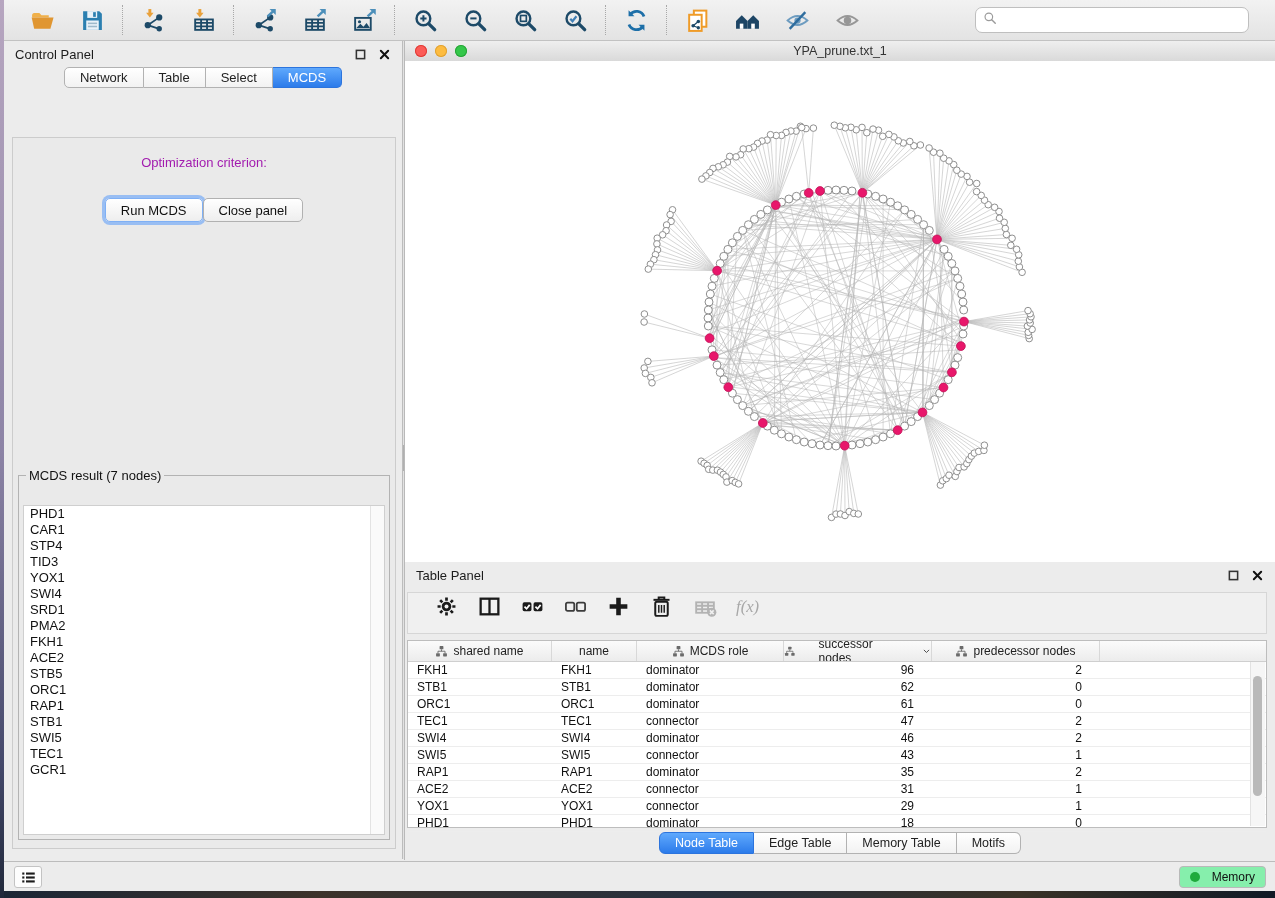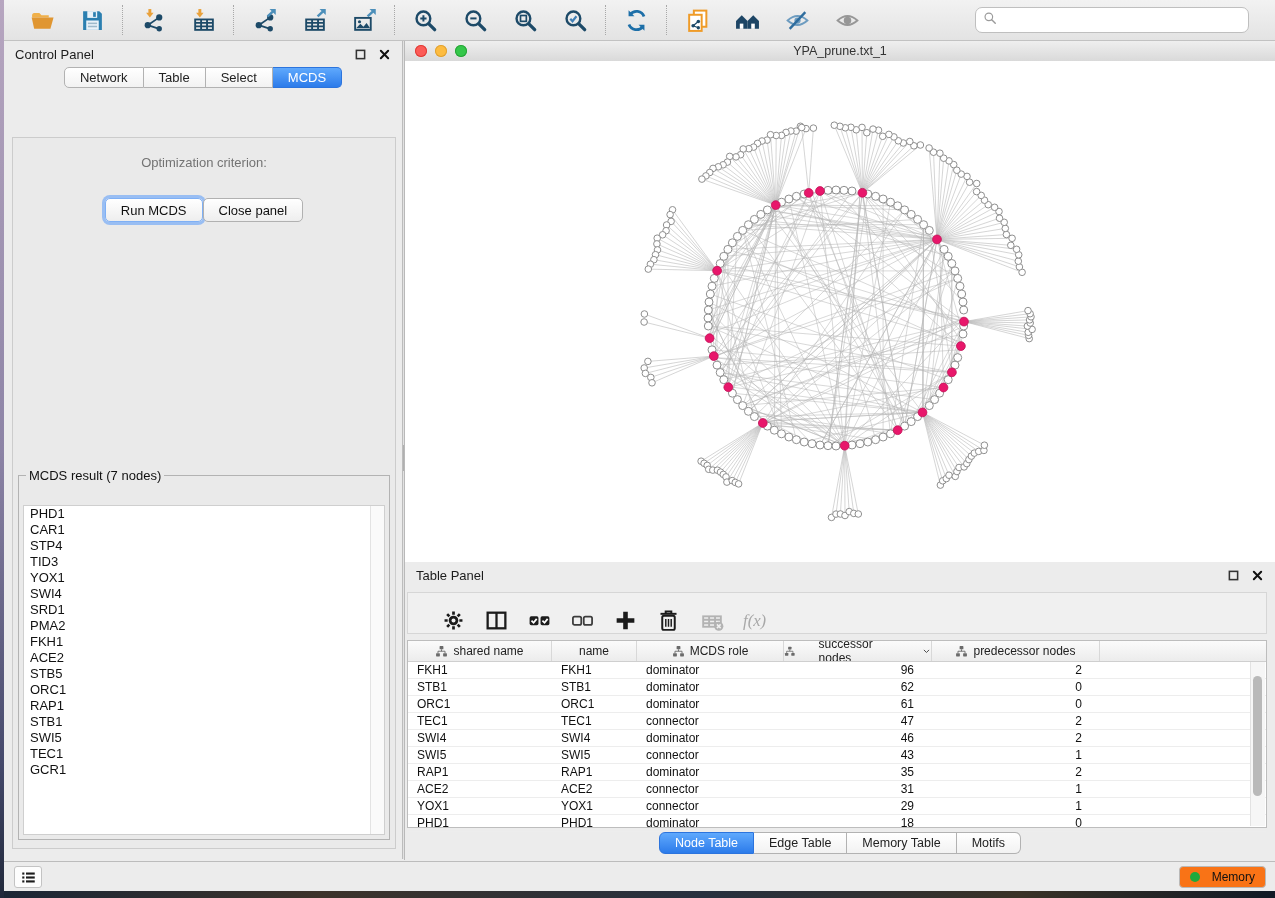--- a/index.html
+++ b/index.html
@@ -29,21 +29,21 @@
   .win-btns{margin-left:auto;display:flex;gap:11px;align-items:center;}
   .win-btn{background:none;border:none;padding:0;width:13px;height:13px;display:flex;align-items:center;justify-content:center;}
   .seg-row{display:flex;justify-content:center;}
   .seg-tab{height:21px;padding:0 15px;background:linear-gradient(#ffffff,#f2f2f2);border:1px solid #b2b2b2;
       border-left:none;font-size:13px;color:#222;display:flex;align-items:center;cursor:default;}
   .seg-tab:first-child{border-left:1px solid #b2b2b2;border-radius:5px 0 0 5px;}
   .seg-tab:last-child{border-radius:0 5px 5px 0;}
   .seg-tab.selected{background:linear-gradient(#5fa9fd,#2c7bea);border-color:#2c74dd;color:#fff;}
   #cp-body{position:absolute;left:8px;right:6px;top:96px;bottom:10px;background:#eaeaea;
       border:1px solid #cccccc;}
-  #opt-label{text-align:center;font-size:13px;margin-top:17px;color:#737373;}
+  #opt-label{text-align:center;font-size:13px;margin-top:17px;color:#a21caf;}
   #criterion-select{margin:9px auto 0;width:314px;height:23px;background:#fff;border:1px solid #b6b6b6;
       border-radius:5px;display:flex;align-items:center;font-size:13px;padding-left:9px;box-sizing:border-box;color:#111;}
   .stepper{margin-left:auto;margin-right:1px;width:21px;height:21px;border-radius:4px;
       background:linear-gradient(#61a7fc,#2e77ef);display:flex;flex-direction:column;align-items:center;justify-content:center;gap:1px;}
   .stepper i{width:0;height:0;border-left:4px solid transparent;border-right:4px solid transparent;}
   .stepper .up{border-bottom:5px solid #fff;}
   .stepper .dn{border-top:5px solid #fff;}
   #cp-buttons{display:flex;justify-content:center;margin-top:28px;}
   .mac-btn{height:24px;padding:0 15px;background:linear-gradient(#ffffff,#eeeeee);border:1px solid #b1b1b1;
       border-radius:5px;font-size:13px;color:#111;cursor:default;}
@@ -70,21 +70,21 @@
   .light{width:12px;height:12px;border-radius:50%;border:none;padding:0;}
   .light.red{background:#fc5b57;box-shadow:inset 0 0 0 1px #de3c36;}
   .light.yellow{background:#fdbc40;box-shadow:inset 0 0 0 1px #dfa133;}
   .light.green{background:#34c74a;box-shadow:inset 0 0 0 1px #28a338;}
   #net-canvas{position:absolute;left:0;top:20px;right:0;bottom:0;background:#fff;}
 
   
   #table-panel{position:absolute;left:400px;top:562px;width:871px;height:298px;background:#ececec;
       border-left:1px solid #b9b9b9;box-sizing:border-box;}
   #tbl-toolbar{position:absolute;left:2px;right:8px;top:30px;height:42px;background:#f0f0f0;
-      border:1px solid #d6d6d6;display:flex;align-items:flex-end;gap:17px;padding-left:32px;box-sizing:border-box;}
+      border:1px solid #d6d6d6;display:flex;align-items:flex-start;gap:17px;padding-left:25px;box-sizing:border-box;}
   .tt-btn{width:26px;height:26px;background:none;border:none;padding:0;display:flex;align-items:center;justify-content:center;}
   #node-table{position:absolute;left:2px;right:8px;top:78px;height:188px;background:#fff;
       border:1px solid #bdbdbd;box-sizing:border-box;}
   #tbl-header{display:flex;height:20px;background:linear-gradient(#fbfbfb,#ececec);border-bottom:1px solid #cfcfcf;}
   .th{display:flex;align-items:center;justify-content:center;gap:5px;font-size:12px;color:#222;
       border-right:1px solid #d8d8d8;box-sizing:border-box;overflow:hidden;}
   .tr{display:flex;height:16px;align-items:center;border-bottom:1px solid #ededed;}
   .td{font-size:12px;color:#111;box-sizing:border-box;overflow:hidden;white-space:nowrap;}
   .td.left{padding-left:9px;text-align:left;}
   .td.right{padding-right:18px;text-align:right;}
@@ -93,21 +93,21 @@
   #tbl-tabs{position:absolute;left:0;right:0;bottom:6px;display:flex;justify-content:center;}
   #tbl-tabs .seg-tab{height:22px;font-size:12.5px;border-radius:0;}
   #tbl-tabs .seg-tab:first-child{border-radius:6px 0 0 6px;}
   #tbl-tabs .seg-tab:last-child{border-radius:0 6px 6px 0;}
 
   
   #status-bar{position:absolute;left:0;top:861px;width:100%;height:30px;background:#ececec;
       border-top:1px solid #bcbcbc;box-sizing:border-box;}
   #panel-menu-button{position:absolute;left:10px;top:4px;width:28px;height:22px;background:#fdfdfd;
       border:1px solid #c3c3c3;border-radius:3px;display:flex;align-items:center;justify-content:center;padding:0;}
-  #memory-button{position:absolute;right:9px;top:4px;height:22px;background:#f97316;border:1px solid #b9b9b9;
+  #memory-button{position:absolute;right:9px;top:4px;height:22px;background:#86efac;border:1px solid #b9b9b9;
       border-radius:4px;display:flex;align-items:center;gap:12px;padding:0 10px;font-size:12px;color:#111;}
   #memory-dot{width:10px;height:10px;border-radius:50%;}
 </style>
 </head>
 <body>
 
 <div id="wall-left"></div>
 <div id="wall-bottom"></div>
 
 <div id="app">

